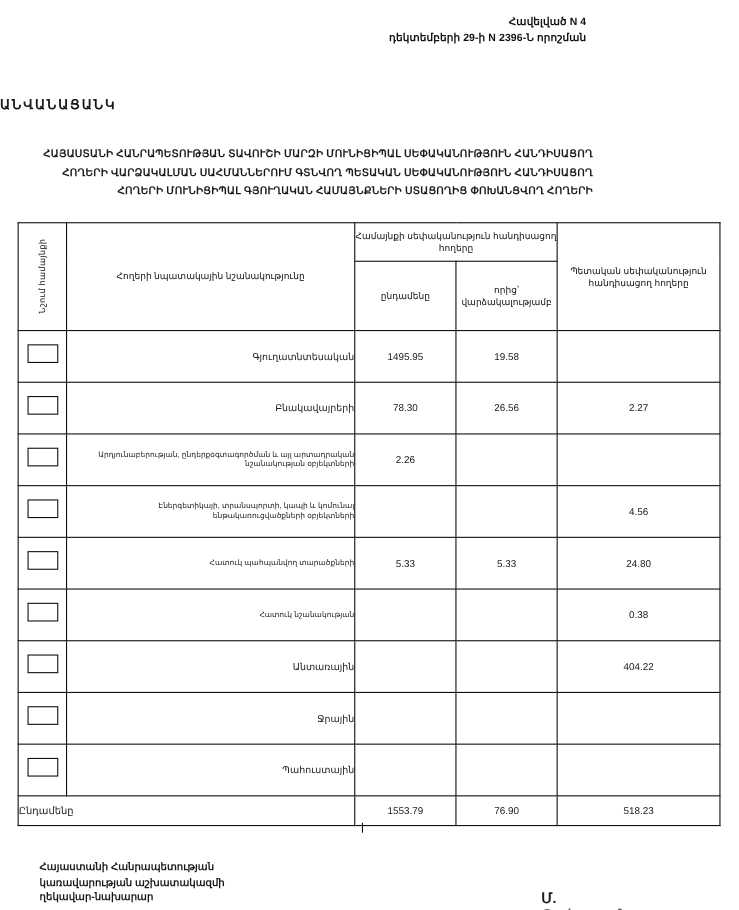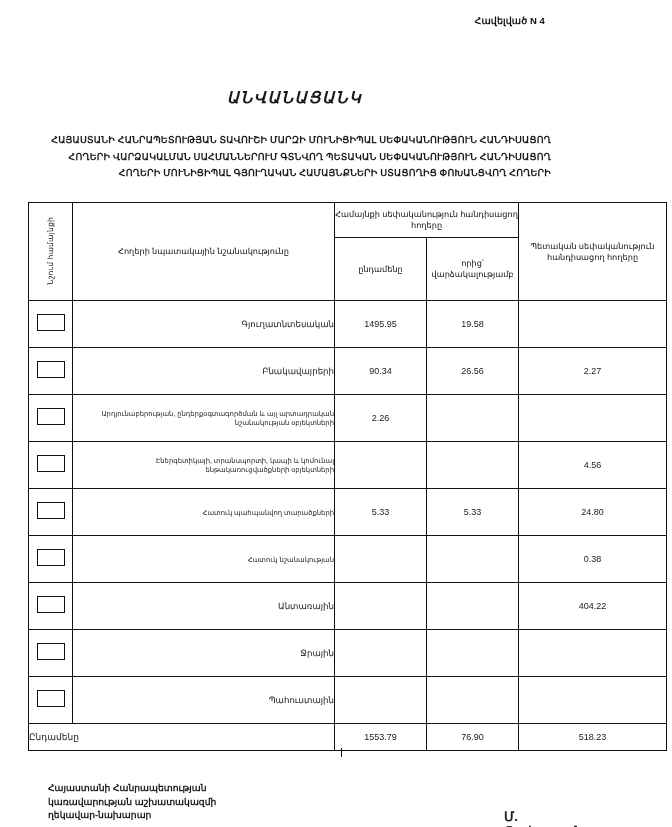--- a/index.html
+++ b/index.html
@@ -10,21 +10,21 @@
   body {
     width: 672px;
     height: 827px;
     position: relative;
     font-family: "Liberation Serif", serif;
     color: #1a1a1a;
     overflow: hidden;
   }
   .page {
     position: absolute;
-    left: 12px; top: 0;
+    left: 0; top: 0;
     width: 565px;
     height: 827px;
   }
 
   
   .doc-header {
     position: absolute;
     right: 32px;
     top: 14px;
     text-align: right;
@@ -34,26 +34,24 @@
     font-weight: bold;
     color: #111;
     letter-spacing: 0.1px;
   }
   .doc-header div { white-space: nowrap; }
 
   .doc-title {
     position: absolute;
     left: 0; right: 0;
     top: 88px;
-    text-align: center;
-    font-family: "Liberation Sans", sans-serif;
-    font-size: 16px;
+    font-family: "Liberation Sans", sans-serif;
+    font-size: 12px;
     font-weight: bold;
     letter-spacing: 1.6px;
-    font-style: italic;
   }
 
   .doc-subtitle {
     position: absolute;
     left: 36px;
     right: 26px;
     top: 132px;
     text-align: right;
     font-family: Liberation Sans, sans-serif;
     font-size: 9.4px;
@@ -169,20 +167,21 @@
     background: #111;
   }
 </style>
 </head>
 <body>
 
 <div class="page">
 
   <div class="doc-header">
     <div>Հավելված N 4</div>
+    <div>դեկտեմբերի 29-ի N 2396-Ն որոշման</div>
   </div>
 
   <div class="doc-title">ԱՆՎԱՆԱՑԱՆԿ</div>
 
   <div class="doc-subtitle">ՀԱՅԱՍՏԱՆԻ ՀԱՆՐԱՊԵՏՈՒԹՅԱՆ ՏԱՎՈՒՇԻ ՄԱՐԶԻ ՄՈՒՆԻՑԻՊԱԼ ՍԵՓԱԿԱՆՈՒԹՅՈՒՆ ՀԱՆԴԻՍԱՑՈՂ ՀՈՂԵՐԻ ՎԱՐՁԱԿԱԼՄԱՆ ՍԱՀՄԱՆՆԵՐՈՒՄ ԳՏՆՎՈՂ ՊԵՏԱԿԱՆ ՍԵՓԱԿԱՆՈՒԹՅՈՒՆ ՀԱՆԴԻՍԱՑՈՂ ՀՈՂԵՐԻ ՄՈՒՆԻՑԻՊԱԼ ԳՅՈՒՂԱԿԱՆ ՀԱՄԱՅՆՔՆԵՐԻ ՍՏԱՑՈՂԻՑ ՓՈԽԱՆՑՎՈՂ ՀՈՂԵՐԻ</div>
 
   <div class="table-wrap">
     <table class="main">
       <colgroup>
         <col style="width:44px">
@@ -211,21 +210,21 @@
         <tr class="data-row">
           <td class="cb-cell"><span class="checkbox"></span></td>
           <td class="name-cell">Գյուղատնտեսական</td>
           <td class="num-cell">1495.95</td>
           <td class="num-cell">19.58</td>
           <td class="num-cell"></td>
         </tr>
         <tr class="data-row">
           <td class="cb-cell"><span class="checkbox"></span></td>
           <td class="name-cell">Բնակավայրերի</td>
-          <td class="num-cell">90.34</td>
+          <td class="num-cell">78.30</td>
           <td class="num-cell">26.56</td>
           <td class="num-cell">2.27</td>
         </tr>
         <tr class="data-row">
           <td class="cb-cell"><span class="checkbox"></span></td>
           <td class="name-cell small">Արդյունաբերության, ընդերքօգտագործման և այլ արտադրական նշանակության օբյեկտների</td>
           <td class="num-cell">2.26</td>
           <td class="num-cell"></td>
           <td class="num-cell"></td>
         </tr>

